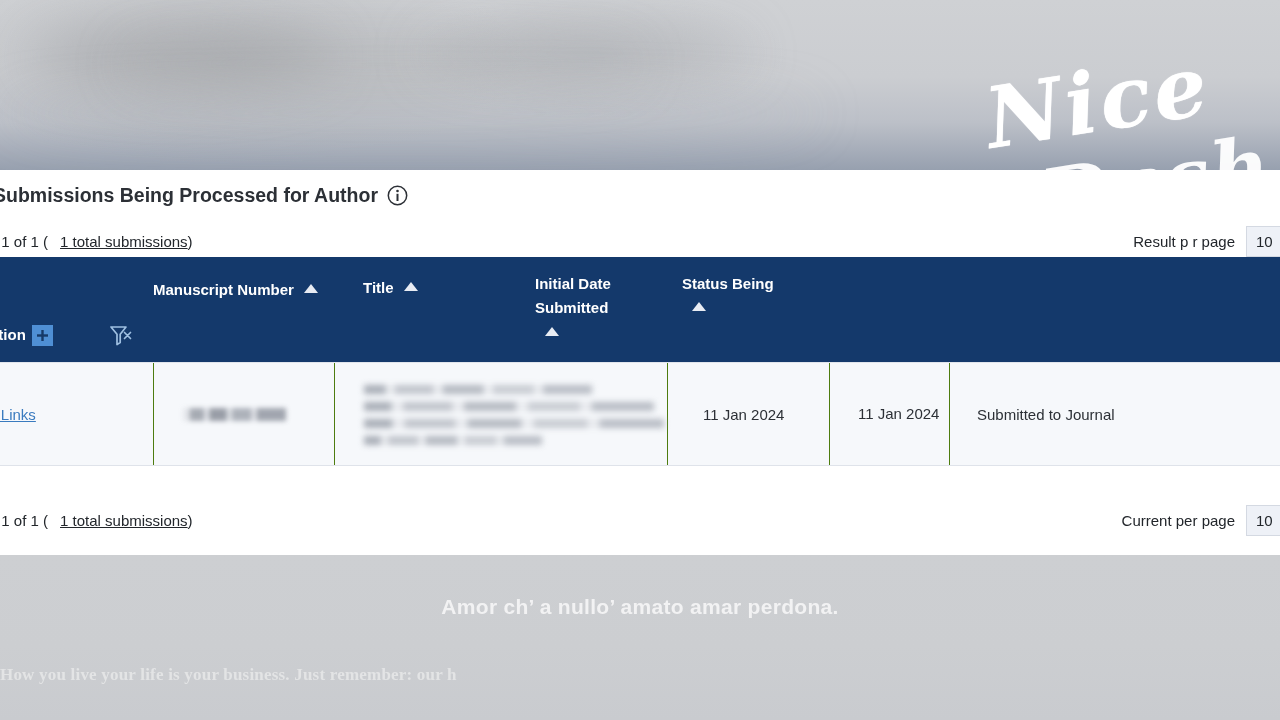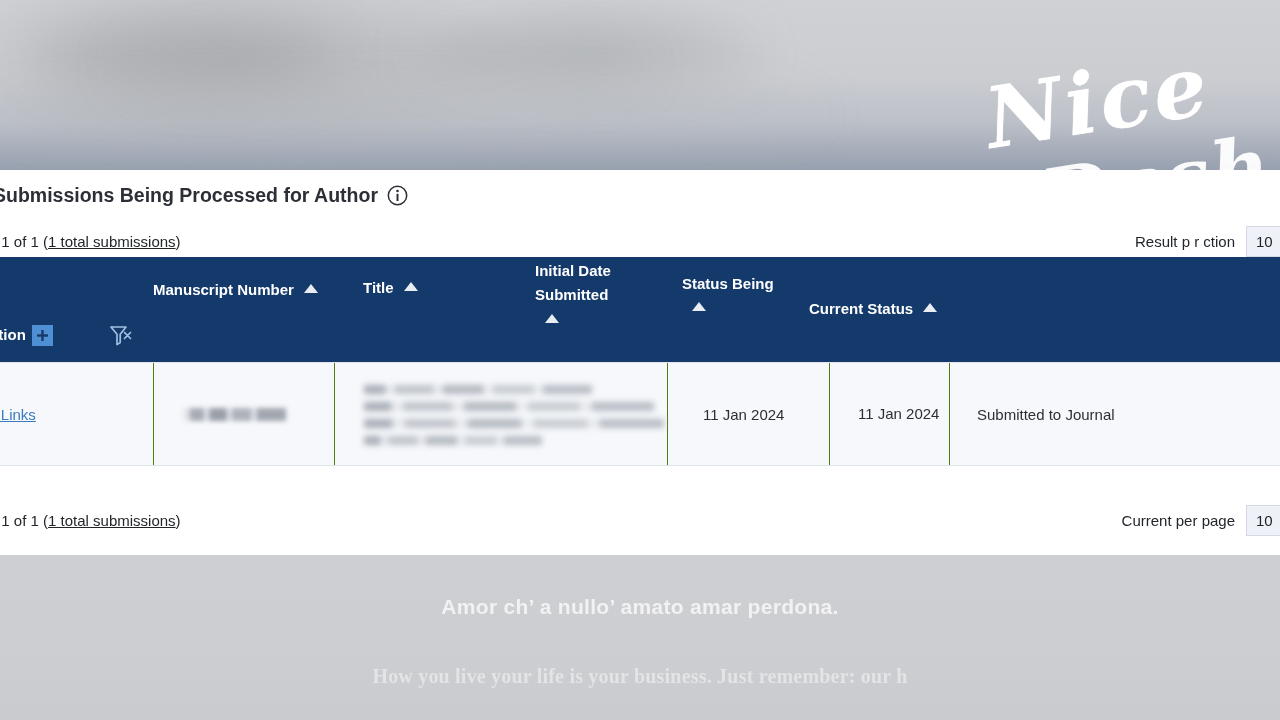--- a/index.html
+++ b/index.html
@@ -124,20 +124,21 @@
   }
   .pager-top    { top: 55px; }
   .pager-bottom { top: 334px; }
 
   .pager-left {
     margin-left: -7px;
     white-space: nowrap;
   }
   .pager-left a {
     color: #22262b;
+    margin-left: 12px;
   }
   .pager-right {
     display: flex;
     align-items: center;
     gap: 11px;
     white-space: nowrap;
     margin-right: -28px;
   }
   .rpp-select {
     width: 62px;
@@ -180,21 +181,21 @@
     width: 0; height: 0;
     border-left: 7px solid transparent;
     border-right: 7px solid transparent;
     border-bottom: 9px solid #e8ecf3;
     margin-left: 10px;
     margin-top: 6px;
   }
   .th-action  { width: 153px; padding-left: 0px; align-items: center; padding-top: 0; }
   .th-msnum   { width: 181px; padding-left: 0px; }
   .th-title   { width: 166px; padding-left: 29px; padding-top: 19px; }
-  .th-initial { width: 162px; padding-left: 35px; padding-top: 2px; }
+  .th-initial { width: 162px; padding-left: 35px; padding-top: 15px; }
   .th-status  { width: 120px; padding-left: 20px; padding-top: 15px; }
   .th-current { width: 330px; padding-left: 27px; padding-top: 40px; }
 
   .action-head {
     display: flex;
     align-items: center;
     height: 105px;
     gap: 0;
   }
   .action-word {
@@ -298,23 +299,22 @@
     font-family: Liberation Sans, sans-serif;
     font-size: 21px;
     font-weight: bold;
     color: #f2f2f3;
     letter-spacing: 0.3px;
   }
   .quote-sub {
     position: absolute;
     left: 0; top: 110px;
     width: 1280px;
-    text-align: center;
     font-family: "Liberation Serif", serif;
-    font-size: 20px;
+    font-size: 17px;
     font-weight: bold;
     color: #e3e4e5;
     letter-spacing: 0.2px;
   }
 </style>
 </head>
 <body>
 
 <div class="top-banner">
   <div class="banner-smudge smudge-a"></div>
@@ -340,21 +340,21 @@
         <rect x="9.5" y="8.8" width="2" height="7.2" fill="#2c3036"></rect>
       </svg>
     </span>
   </div>
 
   <div class="pager-bar pager-top">
     <div class="pager-left">
       <span>: 1 of 1 (</span><a href="#">1 total submissions</a><span>)</span>
     </div>
     <div class="pager-right">
-      <span>Result  p  r ction</span>
+      <span>Result  p  r page</span>
       <span class="rpp-select">10</span>
     </div>
   </div>
 
   <div class="table">
 
     <div class="thead">
 
       <div class="th th-action">
         <div class="action-head">
@@ -387,24 +387,20 @@
       <div class="th th-initial">
         <span class="th-label">Initial Date Submitted</span>
         <span class="sort-caret"></span>
       </div>
 
       <div class="th th-status">
         <span class="th-label">Status Being</span>
         <span class="sort-caret"></span>
       </div>
 
-      <div class="th th-current">
-        <span class="th-label">Current Status</span>
-        <span class="sort-caret"></span>
-      </div>
 
     </div>
 
     <div class="tbody-row">
 
       <div class="td td-action">
         <a class="action-link" href="#">ction Links</a>
       </div>
 
       <div class="td td-msnum">

